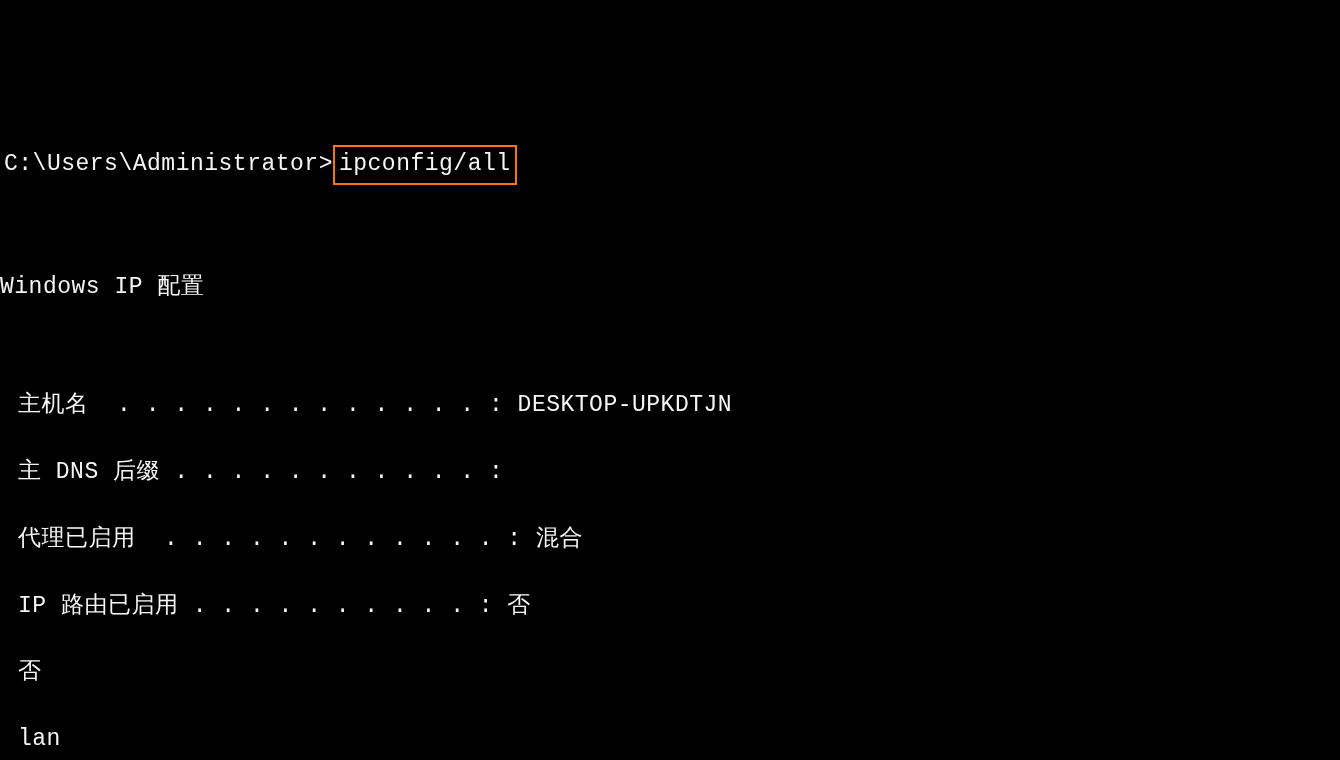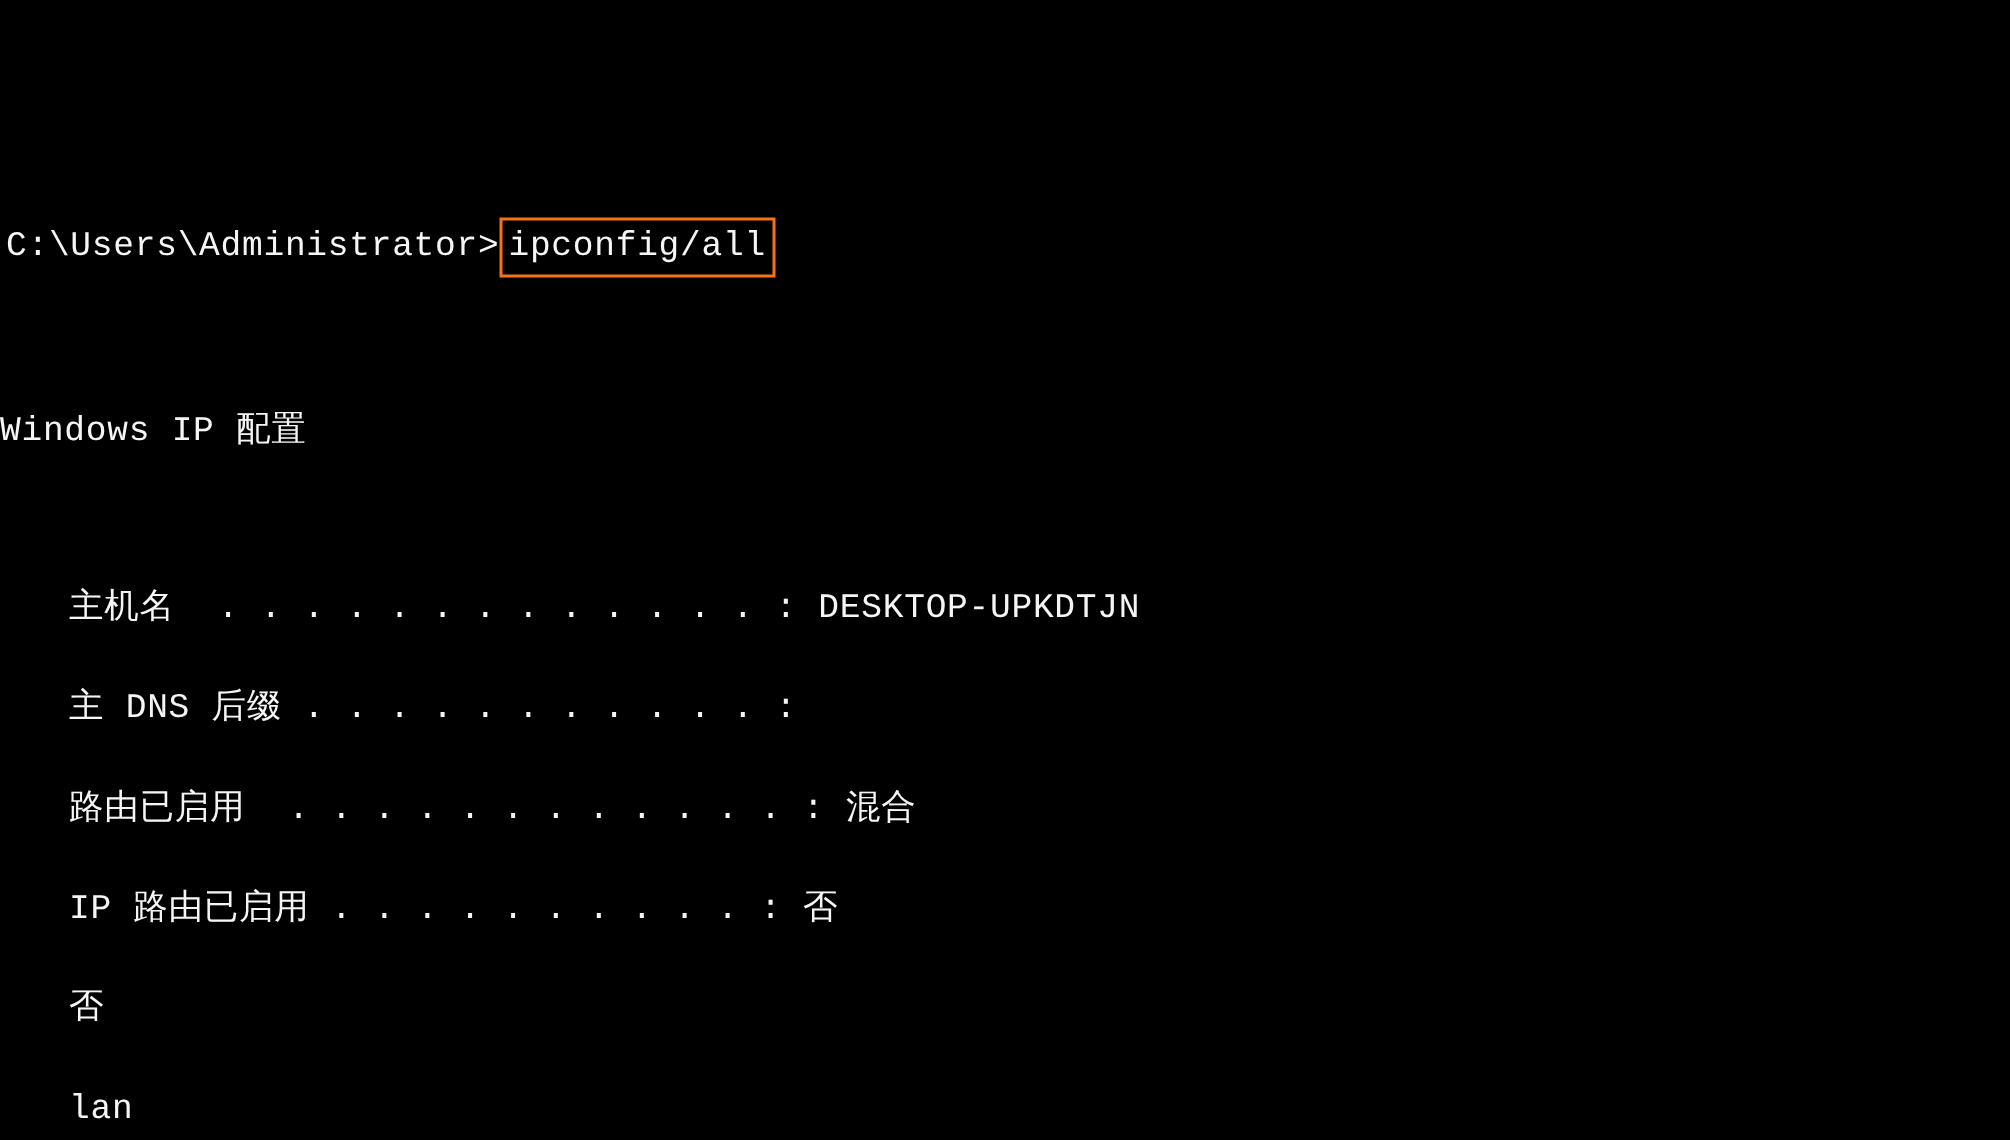--- a/index.html
+++ b/index.html
@@ -28,42 +28,42 @@
       padding: 1px 4px;
       display: inline-block;
     }
     .section-header {
       padding-left: 0px;
       margin-top: 20px;
       margin-bottom: 18px;
       font-family: Liberation Mono, monospace;
     }
     .row {
-      padding-left: 46px;
+      padding-left: 18px;
       display: flex;
     }
     .label {
       display: inline-block;
     }
     .val {
       display: inline-block;
     }
   </style>
 </head>
 <body>
 
 
 
 <div class="prompt-line"><span>C:\Users\Administrator&gt;</span><span class="highlight-box"><span>ipconfig/all</span></span></div>
 
 <div class="section-header">Windows IP 配置</div>
 
 <div class="row"><span class="label">主机名  . . . . . . . . . . . . . : </span><span class="val">DESKTOP-UPKDTJN</span></div>
 <div class="row"><span class="label">主 DNS 后缀 . . . . . . . . . . . :</span><span class="val"></span></div>
-<div class="row"><span class="label">路由已启用  . . . . . . . . . . . . : </span><span class="val">混合</span></div>
+<div class="row"><span class="label">代理已启用  . . . . . . . . . . . . : </span><span class="val">混合</span></div>
 <div class="row"><span class="label">IP 路由已启用 . . . . . . . . . . : </span><span class="val">否</span></div>
 <div class="row"><span class="val">否</span></div>
 <div class="row"><span class="val">lan</span></div>
 
 
 
 
 
 
 

